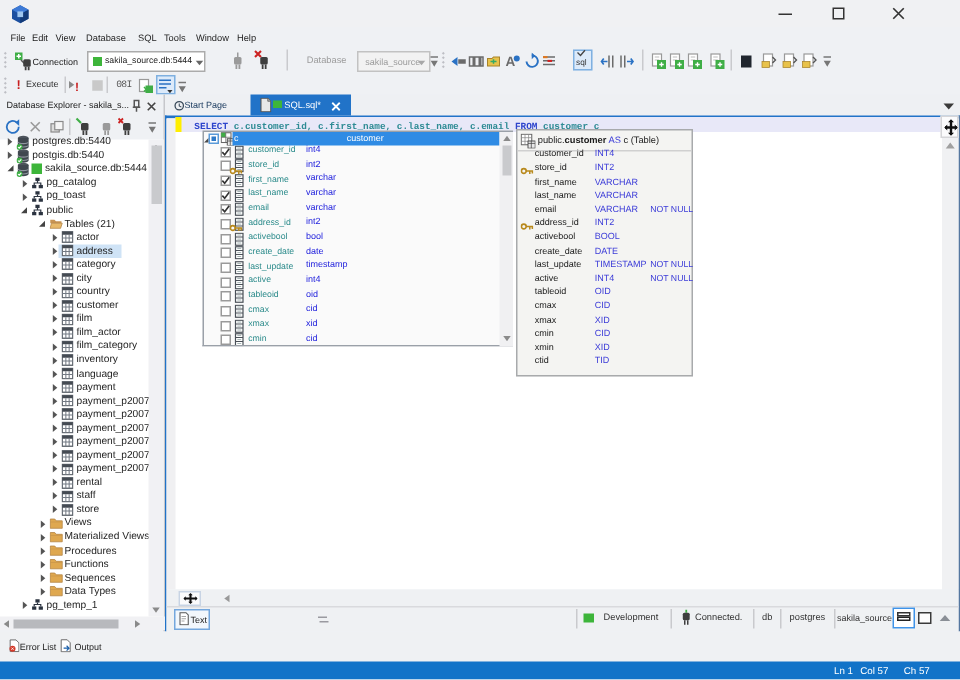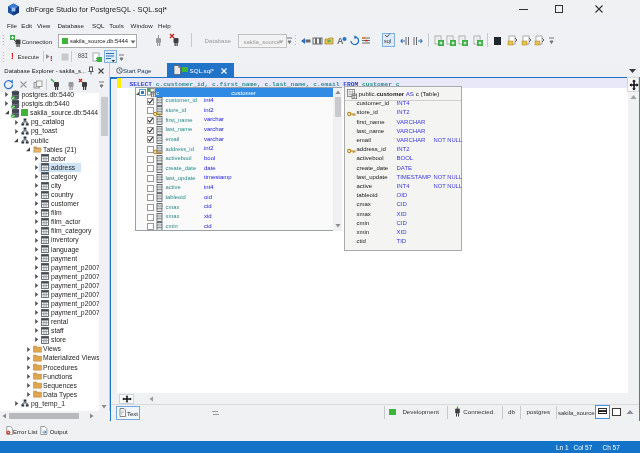--- a/index.html
+++ b/index.html
@@ -13,21 +13,20 @@
 svg{display:block}
 </style></head><body>
 <div id="w">
 <div class="a" style="left:0;top:0;width:640px;height:18px;background:#f0f1f3"></div>
 <svg class="a" style="left:7px;top:3px" width="13" height="13" viewBox="0 0 13 13">
 <polygon points="6.5,0.5 12,3.5 12,9.5 6.5,12.5 1,9.5 1,3.5" fill="#1b4fa0"></polygon>
 <polygon points="6.5,0.5 12,3.5 6.5,6.5 1,3.5" fill="#3d7ad6"></polygon>
 <polygon points="6.5,6.5 12,3.5 12,9.5 6.5,12.5" fill="#123a78"></polygon>
 <rect x="4.6" y="4.6" width="3.8" height="3.8" fill="#9ec6ee"></rect>
 </svg>
-<div class="a" style="left:26px;top:5px;font-size:7.5px;color:#1c1c1c;white-space:nowrap">dbForge Studio for PostgreSQL - SQL.sql*</div>
 <div class="a" style="left:519px;top:8.5px;width:9px;height:1.5px;background:#333"></div>
 <div class="a" style="left:555px;top:4.5px;width:8px;height:8px;border:1.2px solid #333"></div>
 <svg class="a" style="left:594px;top:4px" width="10" height="10" viewBox="0 0 10 10">
 <path d="M1.5,1.5 L8.5,8.5 M8.5,1.5 L1.5,8.5" stroke="#333" stroke-width="1.1"></path>
     </svg>
 <div class="a t62" style="left:7px;top:21.5px">File</div>
 <div class="a t62" style="left:21.3px;top:21.5px">Edit</div>
 <div class="a t62" style="left:37px;top:21.5px">View</div>
 <div class="a t62" style="left:57.4px;top:21.5px">Database</div>
 <div class="a t62" style="left:92px;top:21.5px">SQL</div>

